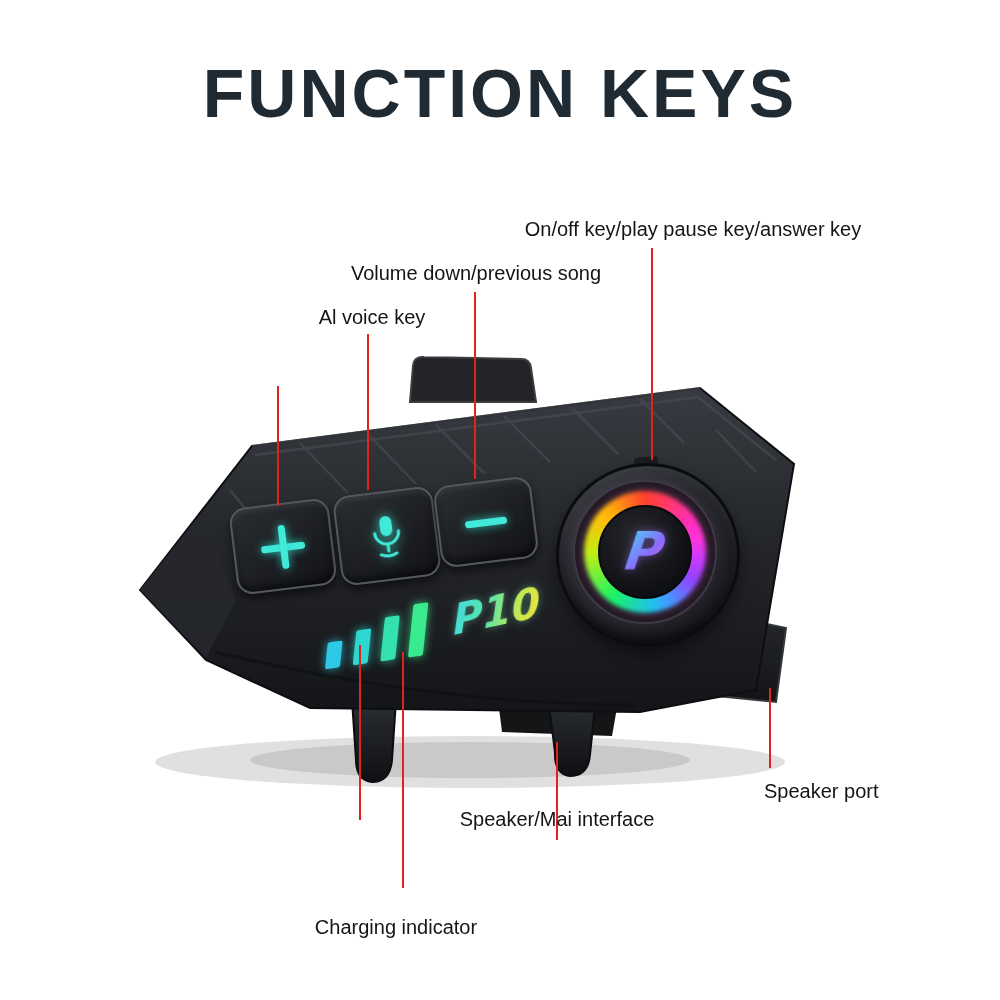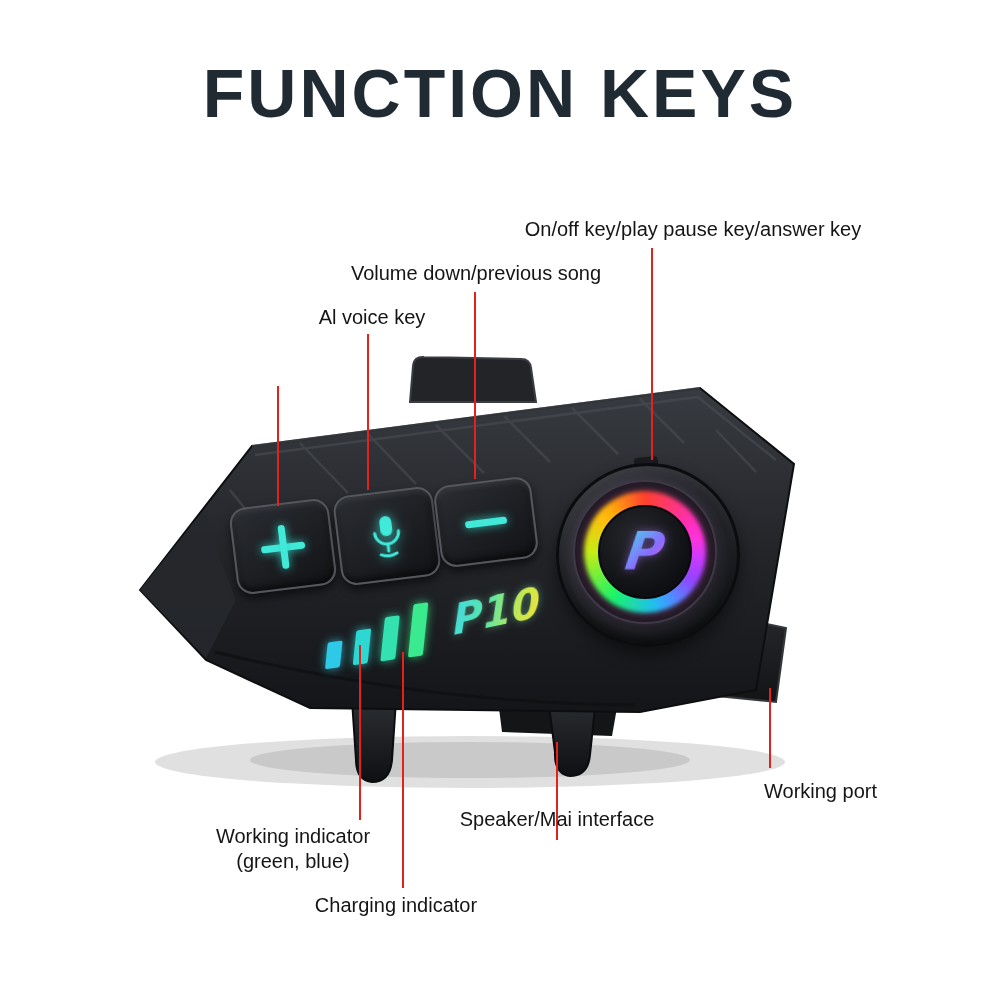--- a/index.html
+++ b/index.html
@@ -13,21 +13,21 @@
 
   
   .label{position:absolute;font-size:20px;color:#151515;white-space:nowrap;}
   .label.center{transform:translateX(-50%);text-align:center;}
   .lbl-power{left:652px;top:218px;margin-left:41px;}
   .lbl-voldown{left:476px;top:262px;}
   .lbl-ai{left:372px;top:306px;}
   .lbl-volplus{left:229px;top:356px;}
   .lbl-chport{left:764px;top:780px;}
   .lbl-working{left:293px;top:824px;line-height:25px;}
-  .lbl-chind{left:396px;top:893px;line-height:25px;}
+  .lbl-chind{left:396px;top:915px;line-height:25px;}
   .lbl-speaker{left:557px;top:808px;}
 
   
   .leader{position:absolute;width:2px;background:#e2231d;}
   .ld-power{left:651px;top:248px;height:212px;}
   .ld-voldown{left:474px;top:292px;height:187px;}
   .ld-ai{left:367px;top:334px;height:156px;}
   .ld-volplus{left:277px;top:386px;height:120px;}
   .ld-chport{left:769px;top:688px;height:80px;}
   .ld-working{left:359px;top:645px;height:175px;}
@@ -183,23 +183,19 @@
   <div class="leader ld-ai"></div>
   <div class="leader ld-volplus"></div>
   <div class="leader ld-chport"></div>
   <div class="leader ld-working"></div>
   <div class="leader ld-chind"></div>
   <div class="leader ld-speaker"></div>
 
   <div class="label center lbl-power">On/off key/play pause key/answer key</div>
   <div class="label center lbl-voldown">Volume down/previous song</div>
   <div class="label center lbl-ai">Al voice key</div>
-  <div class="label lbl-chport">Working port</div>
-  <div class="label center lbl-working">
-    <div>Working indicator</div>
-    <div>(green, blue)</div>
-  </div>
+  <div class="label lbl-chport">Speaker port</div>
   <div class="label center lbl-chind">
     <div>Charging indicator</div>
   </div>
   <div class="label center lbl-speaker">Speaker/Mai interface</div>
 
 </div>
 
 </body></html>

